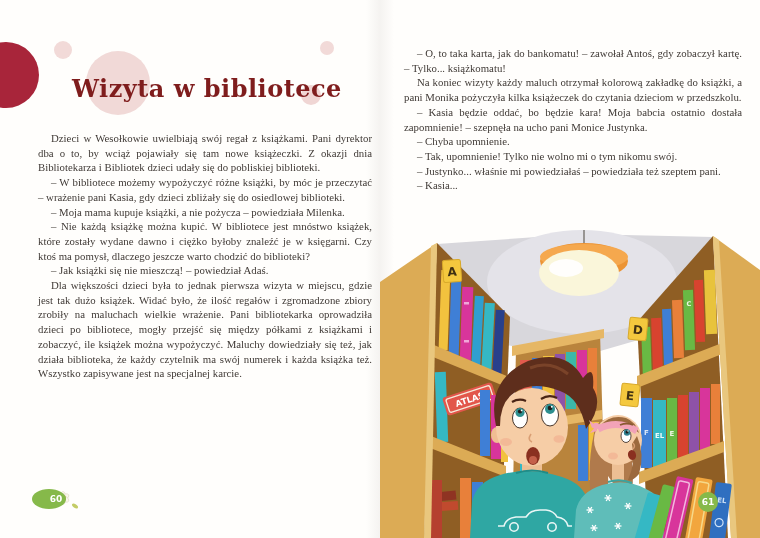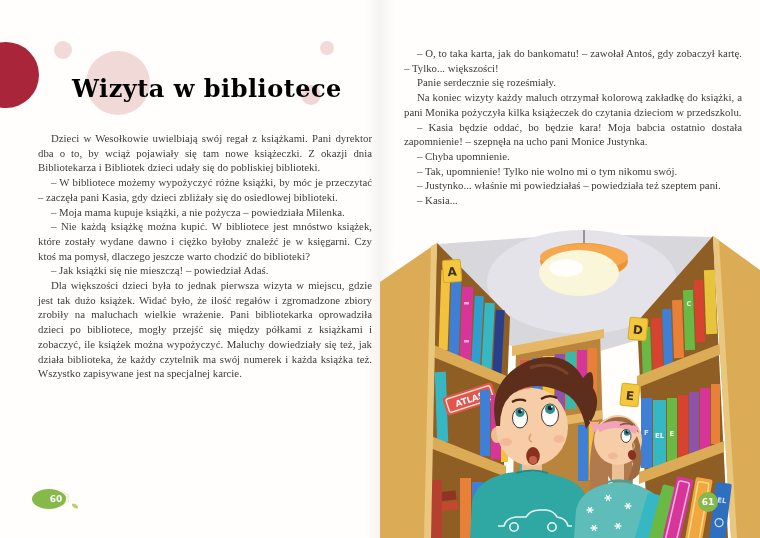--- a/index.html
+++ b/index.html
@@ -3,21 +3,21 @@
 <meta charset="utf-8">
 <style>
   html,body{margin:0;padding:0;width:760px;height:538px;overflow:hidden;background:#ffffff;}
   .spread{position:relative;width:760px;height:538px;background:#fffefc;font-family:"Liberation Serif",serif;}
   .deco{position:absolute;border-radius:50%;}
   .deco.c1{left:-27px;top:42px;width:66px;height:66px;background:#a8253a;}
   .deco.c2{left:54px;top:41px;width:18px;height:18px;background:#f2dad8;}
   .deco.c3{left:86px;top:51px;width:64px;height:64px;background:#f1d9d7;}
   .deco.c4{left:320px;top:41px;width:14px;height:14px;background:#f2dad8;}
   .deco.c5{left:301px;top:85px;width:20px;height:20px;background:#f0d6d4;}
-  .title{position:absolute;left:72px;top:58px;font-family:"DejaVu Serif",serif;font-weight:bold;font-size:24px;color:#000000;letter-spacing:.5px;z-index:2;}
+  .title{position:absolute;left:72px;top:58px;font-family:"DejaVu Serif",serif;font-weight:bold;font-size:24px;color:#7f1d1d;letter-spacing:.5px;z-index:2;}
   .body-col{position:absolute;font-size:10.8px;line-height:14.7px;color:#403a36;text-align:justify;z-index:2;}
   .body-col p{margin:0;text-indent:13px;}
   .left-col{left:38px;top:131px;width:334px;}
   .right-col{left:404px;top:46px;width:338px;}
   .gutter{position:absolute;left:366px;top:0;width:28px;height:538px;z-index:1;
     background:linear-gradient(90deg,rgba(0,0,0,0) 0%,rgba(110,100,90,0.07) 50%,rgba(0,0,0,0) 100%);}
   .pagenum{position:absolute;width:20px;height:20px;border-radius:50%;background:#86b94a;color:#ffffff;
     font-family:"DejaVu Sans",sans-serif;font-size:9px;font-weight:bold;display:flex;align-items:center;justify-content:center;z-index:6;}
   .pn-left{left:32px;top:489px;padding-left:14px;}
   .pn-right{left:698px;top:492px;}
@@ -34,21 +34,21 @@
     <div class="deco c1"></div>
     <div class="deco c2"></div>
     <div class="deco c3"></div>
     <div class="deco c4"></div>
     <div class="deco c5"></div>
 
     <h1 class="title">Wizyta w bibliotece</h1>
 
     <div class="body-col left-col">
       <p>Dzieci w Wesołkowie uwielbiają swój regał z książkami. Pani dyrektor dba o to, by wciąż pojawiały się tam nowe książeczki. Z okazji dnia Bibliotekarza i Bibliotek dzieci udały się do pobliskiej biblioteki.</p>
-      <p>– W bibliotece możemy wypożyczyć różne książki, by móc je przeczytać – zaczęła pani Kasia, gdy dzieci zbliżały się do osiedlowej biblioteki.</p>
+      <p>– W bibliotece możemy wypożyczyć różne książki, by móc je przeczytać – wrażenie pani Kasia, gdy dzieci zbliżały się do osiedlowej biblioteki.</p>
       <p>– Moja mama kupuje książki, a nie pożycza – powiedziała Milenka.</p>
       <p>– Nie każdą książkę można kupić. W bibliotece jest mnóstwo książek, które zostały wydane dawno i ciężko byłoby znaleźć je w księgarni. Czy ktoś ma pomysł, dlaczego jeszcze warto chodzić do biblioteki?</p>
       <p>– Jak książki się nie mieszczą! – powiedział Adaś.</p>
       <p>Dla większości dzieci była to jednak pierwsza wizyta w miejscu, gdzie jest tak dużo książek. Widać było, że ilość regałów i zgromadzone zbiory zrobiły na maluchach wielkie wrażenie. Pani bibliotekarka oprowadziła dzieci po bibliotece, mogły przejść się między półkami z książkami i zobaczyć, ile książek można wypożyczyć. Maluchy dowiedziały się też, jak działa biblioteka, że każdy czytelnik ma swój numerek i każda książka też. Wszystko zapisywane jest na specjalnej karcie.</p>
     </div>
 
     <div class="pagenum pn-left">
       <span>60</span>
     </div>
 
@@ -60,22 +60,21 @@
         <circle r="3" fill="#cdb868"></circle>
       </g>
       <ellipse cx="23" cy="19" rx="3.4" ry="1.8" fill="#c3cc66" transform="rotate(35 23 19)"></ellipse>
     </svg>
   </div>
 
   <div class="gutter"></div>
 
   <div>
     <div class="body-col right-col">
-      <p>– O, to taka karta, jak do bankomatu! – zawołał Antoś, gdy zobaczył kartę. – Tylko... większości!</p>
-      <p>Panie serdecznie się roześmiały.</p>
+      <p>– O, to taka karta, jak do bankomatu! – zawołał Antoś, gdy zobaczył kartę. – Tylko... książkomatu!</p>
       <p>Na koniec wizyty każdy maluch otrzymał kolorową zakładkę do książki, a pani Monika pożyczyła kilka książeczek do czytania dzieciom w przedszkolu.</p>
       <p>– Kasia będzie oddać, bo będzie kara! Moja babcia ostatnio dostała zapomnienie! – szepnęła na ucho pani Monice Justynka.</p>
       <p>– Chyba upomnienie.</p>
       <p>– Tak, upomnienie! Tylko nie wolno mi o tym nikomu swój.</p>
       <p>– Justynko... właśnie mi powiedziałaś – powiedziała też szeptem pani.</p>
       <p>– Kasia...</p>
     </div>
 
     <svg class="illus" viewBox="0 0 380 308">
 

